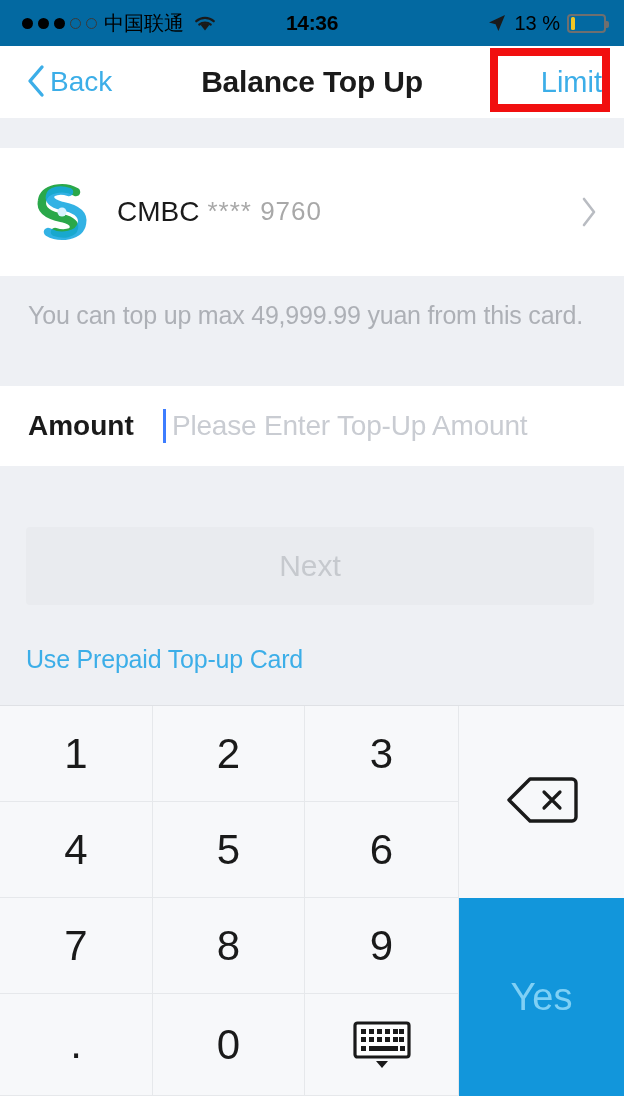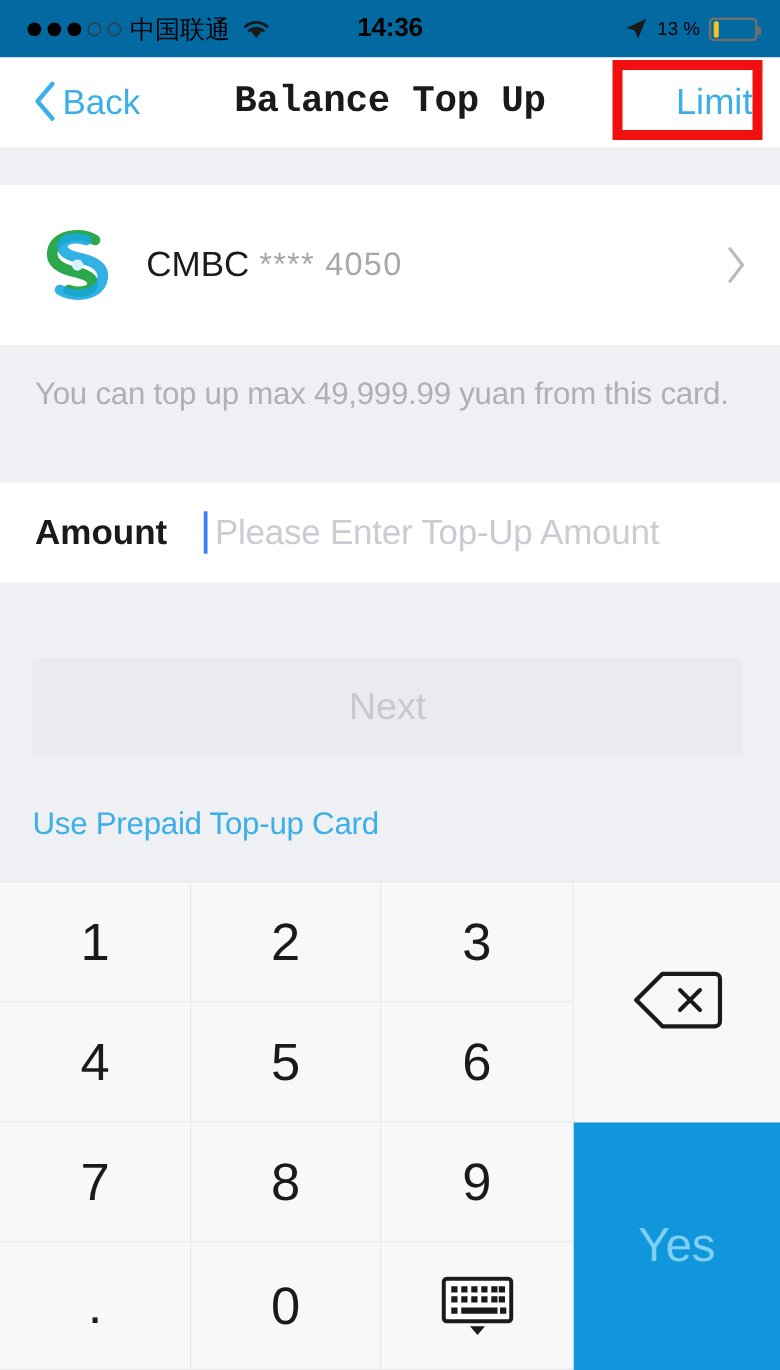--- a/index.html
+++ b/index.html
@@ -65,21 +65,21 @@
   }
   .sb-right {
     position: absolute;
     right: 18px;
     display: flex;
     align-items: center;
     gap: 7px;
   }
   .loc-arrow { display: flex; align-items: center; }
   .batt-pct {
-    font-size: 15px;
+    font-size: 20px;
     font-weight: 500;
     color: #000;
     letter-spacing: 0px;
   }
   .battery {
     position: relative;
     width: 39px; height: 19px;
     border: 2px solid #6f6f6f;
     border-radius: 4px;
     box-sizing: border-box;
@@ -122,21 +122,20 @@
   }
   .back-chevron { display: flex; align-items: center; margin-top: -2px; }
   .nav-title {
     position: absolute;
     left: 0; right: 0;
     text-align: center;
     font-size: 30px;
     font-weight: bold;
     color: #1a1a1a;
     letter-spacing: -0.2px;
-    font-family: Liberation Mono, monospace;
   }
   .limit-btn {
     position: absolute;
     right: 22px;
     color: #3caee8;
     font-size: 29px;
     cursor: pointer;
   }
   
   .annot-box {
@@ -391,21 +390,21 @@
       <svg width="68" height="68" viewBox="0 0 68 68">
         <g transform="translate(34,34)">
           <path d="M14 -20 C2 -27 -18 -24 -20 -11 C-22 0 -10 4 0 6 C8 8 13 11 12 16 C11 21 2 23 -7 20" stroke="#2aa84a" stroke-width="8.5" fill="none" stroke-linecap="round"></path>
           <path d="M-14 20 C-2 27 18 24 20 11 C22 0 10 -4 0 -6 C-8 -8 -13 -11 -12 -16 C-11 -21 -2 -23 7 -20" stroke="#16a7e0" stroke-width="8.5" fill="none" stroke-linecap="round" opacity="0.88"></path>
           <circle cx="0" cy="0" r="4.5" fill="#d9f3ff"></circle>
         </g>
       </svg>
     </span>
     <span class="bank-info">
       <span class="bank-name">CMBC</span>
-      <span class="bank-num">**** 4050</span>
+      <span class="bank-num">**** 9760</span>
     </span>
     <span class="chevron-right">
       <svg width="18" height="32" viewBox="0 0 18 32">
         <path d="M4 3 L14 16 L4 29" stroke="#b9bcc2" stroke-width="2.6" fill="none" stroke-linecap="round" stroke-linejoin="round"></path>
       </svg>
     </span>
   </div>
 
   <div class="notice">
     <div class="notice-text">You can top up max 49,999.99 yuan from this card.</div>

